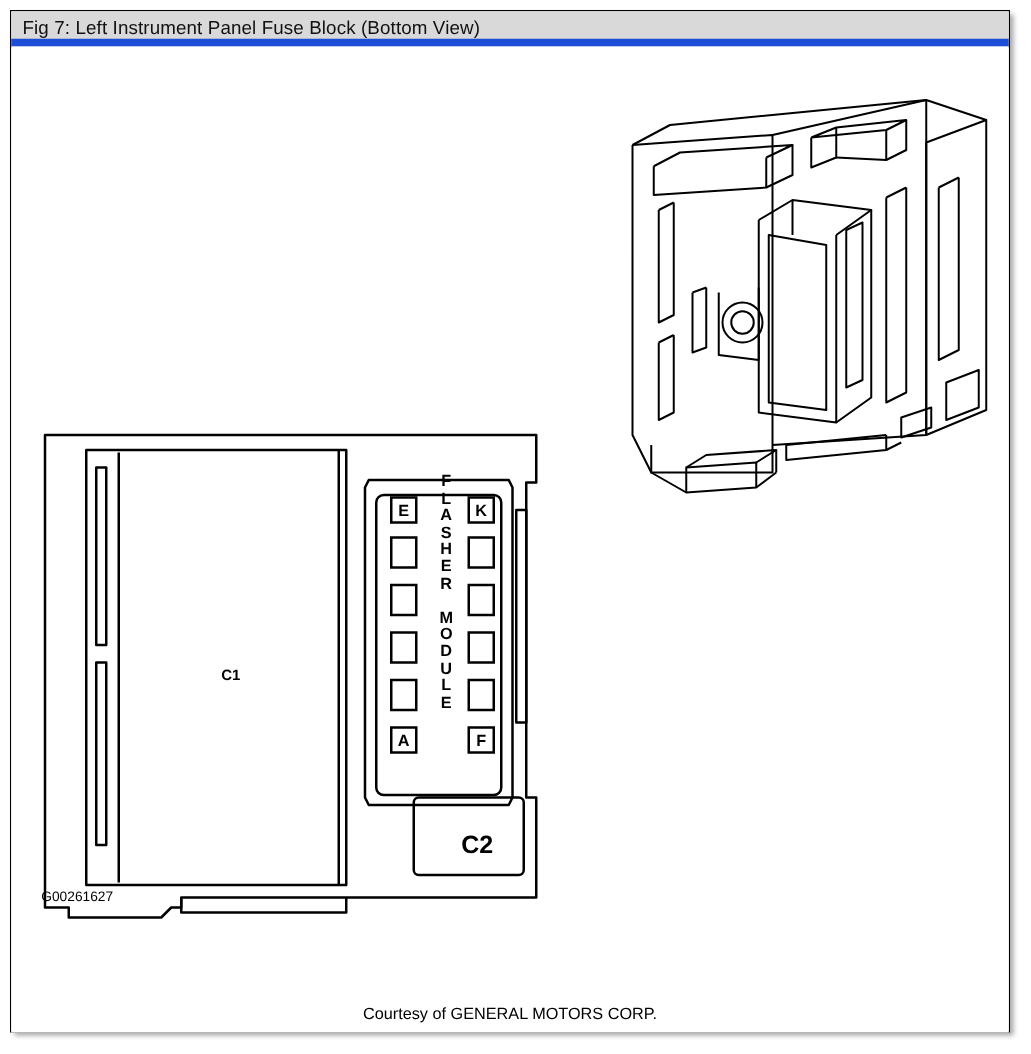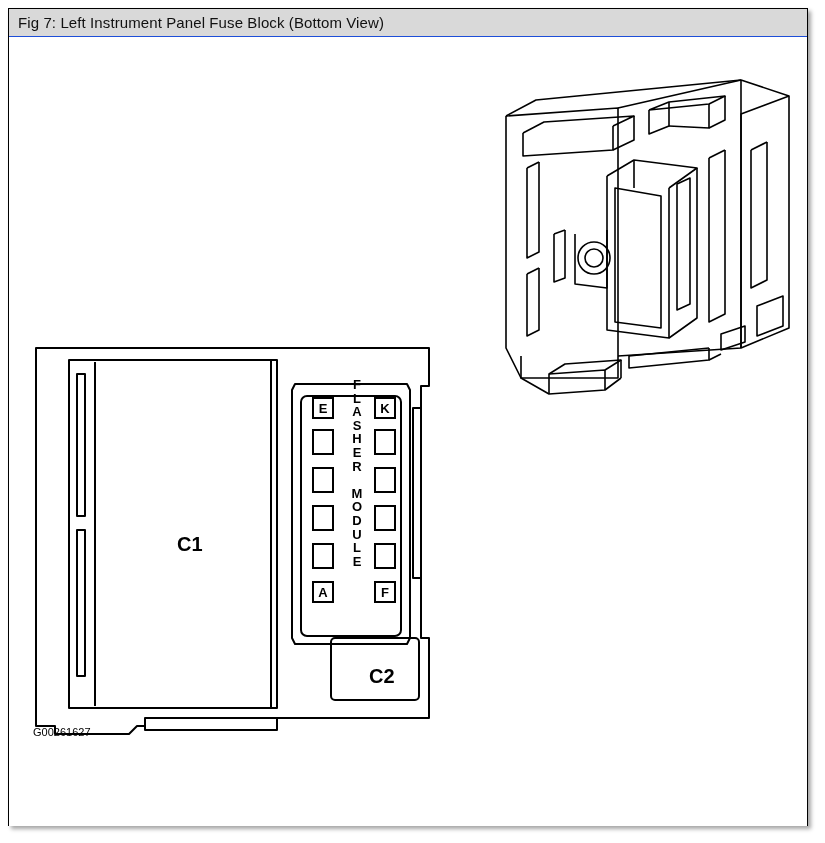--- a/index.html
+++ b/index.html
@@ -30,24 +30,24 @@
     box-sizing: border-box;
     box-shadow: 3px 3px 4px rgba(0,0,0,0.35);
   }
   .figure-caption-bar {
     position: absolute;
     left: 0;
     top: 0;
     width: 100%;
     height: 28px;
     background: #d9d9d9;
-    border-bottom: 1px solid #1d4ed8;
+    border-bottom: 6px solid #1d4ed8;
     box-sizing: border-box;
     display: flex;
-    align-items: center;
+    align-items: flex-end;
     padding-left: 9px;
   }
   .figure-caption-text {
     font-size: 15px;
     color: #111111;
     letter-spacing: 0.1px;
     white-space: nowrap;
   }
   .canvas {
     position: absolute;
@@ -62,29 +62,29 @@
     left: 0;
     top: 0;
   }
   .label {
     position: absolute;
     font-family: "Liberation Sans", sans-serif;
     color: #000000;
     white-space: nowrap;
   }
   .label-c1 {
-    font-size: 20px;
+    font-size: 12px;
     font-weight: bold;
     left: 168px;
     top: 495;
   }
   .drawing-code {
     position: absolute;
     left: 24px;
-    top: 688px;
+    top: 674px;
     font-size: 11px;
     color: #000000;
   }
   .courtesy {
     position: absolute;
     left: 0;
     top: 765px;
     width: 798px;
     text-align: center;
     font-size: 13px;
@@ -251,16 +251,17 @@
         <span>E</span>
       </div>
 
       <div class="slot-letter" style="left:305px; top:363px;">E</div>
       <div class="slot-letter" style="left:367px; top:363px;">K</div>
       <div class="slot-letter" style="left:305px; top:547px;">A</div>
       <div class="slot-letter" style="left:367px; top:547px;">F</div>
 
       <div class="drawing-code">G00261627</div>
 
+      <div class="courtesy">Courtesy of GENERAL MOTORS CORP.</div>
 
     </div>
   </div>
 </div>
 
 </body></html>

